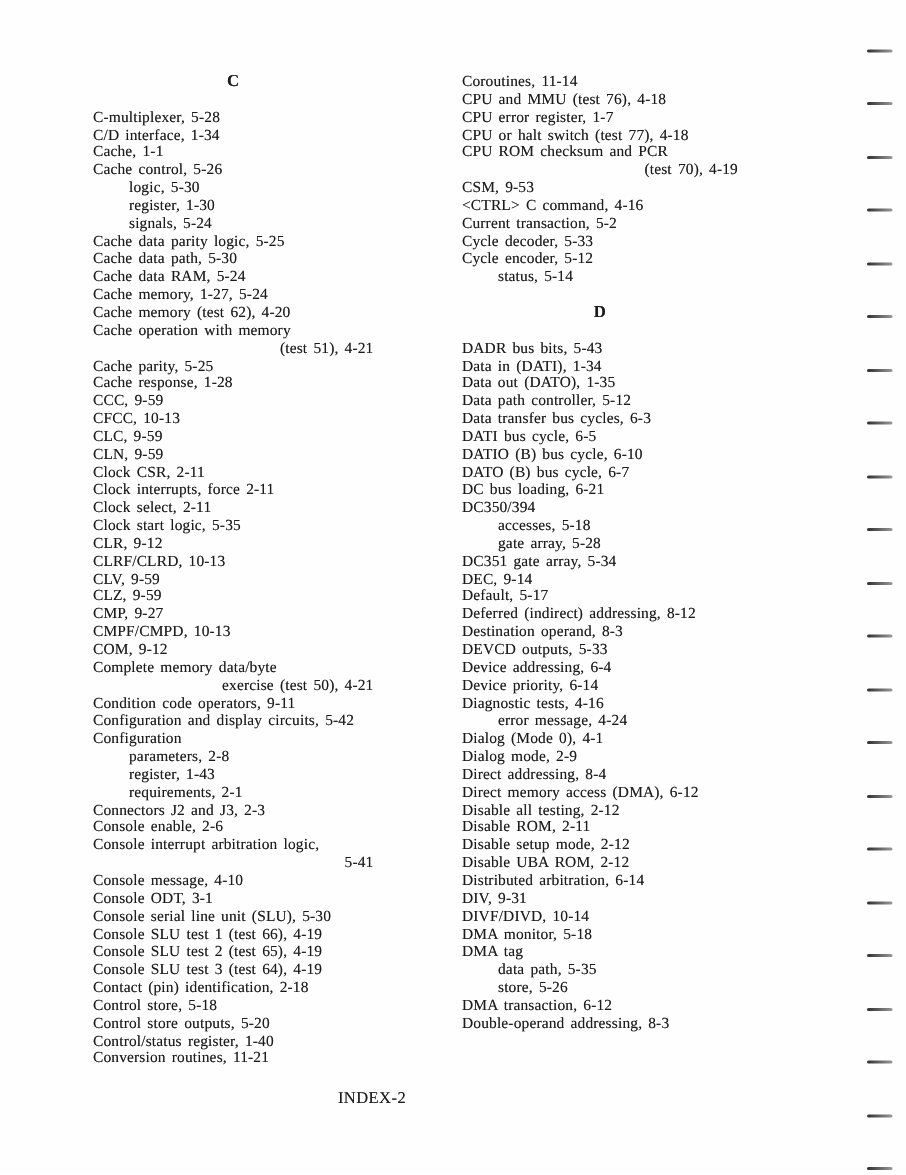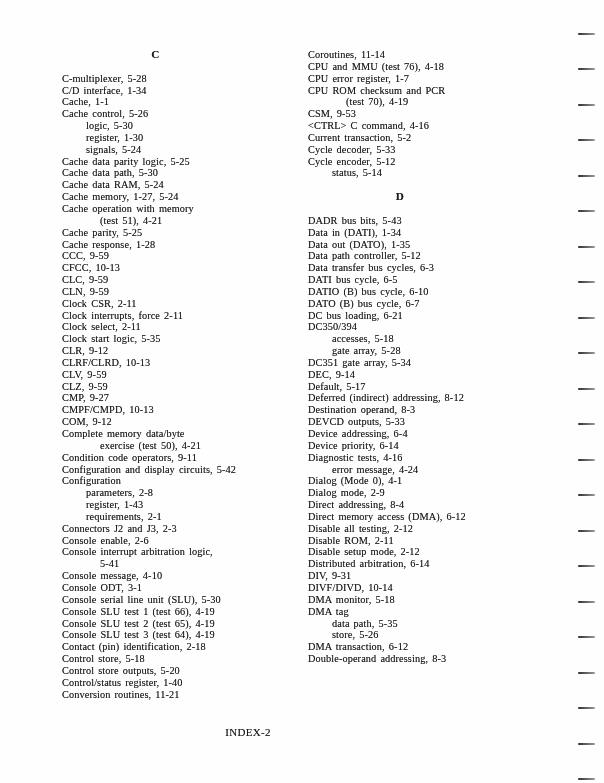--- a/index.html
+++ b/index.html
@@ -31,21 +31,21 @@
     letter-spacing: 0.1px;
     text-shadow: 0 0 0.4px rgba(20,20,20,0.55);
   }
   .line.header {
     text-align: center;
     font-weight: bold;
     font-size: 11.2px;
     letter-spacing: 0.4px;
   }
   .line.sub  { padding-left: 24px; }
-  .line.cont { padding-left: 38px; }
+  .line.cont { padding-left: 38px; text-align: right; }
   .line.blank { visibility: hidden; }
   #footer {
     position: absolute;
     top: 726px;
     left: 0;
     width: 496px;
     text-align: center;
     font-size: 11px;
     letter-spacing: 0.3px;
     text-shadow: 0 0 0.4px rgba(20,20,20,0.55);
@@ -70,20 +70,21 @@
       <div class="line entry">C/D interface, 1-34</div>
       <div class="line entry">Cache, 1-1</div>
       <div class="line entry">Cache control, 5-26</div>
       <div class="line sub">logic, 5-30</div>
       <div class="line sub">register, 1-30</div>
       <div class="line sub">signals, 5-24</div>
       <div class="line entry">Cache data parity logic, 5-25</div>
       <div class="line entry">Cache data path, 5-30</div>
       <div class="line entry">Cache data RAM, 5-24</div>
       <div class="line entry">Cache memory, 1-27, 5-24</div>
+      <div class="line entry">Cache memory (test 62), 4-20</div>
       <div class="line entry">Cache operation with memory</div>
       <div class="line cont">(test 51), 4-21</div>
       <div class="line entry">Cache parity, 5-25</div>
       <div class="line entry">Cache response, 1-28</div>
       <div class="line entry">CCC, 9-59</div>
       <div class="line entry">CFCC, 10-13</div>
       <div class="line entry">CLC, 9-59</div>
       <div class="line entry">CLN, 9-59</div>
       <div class="line entry">Clock CSR, 2-11</div>
       <div class="line entry">Clock interrupts, force 2-11</div>
@@ -117,20 +118,21 @@
       <div class="line entry">Contact (pin) identification, 2-18</div>
       <div class="line entry">Control store, 5-18</div>
       <div class="line entry">Control store outputs, 5-20</div>
       <div class="line entry">Control/status register, 1-40</div>
       <div class="line entry">Conversion routines, 11-21</div>
     </div>
   <div class="col col-right">
       <div class="line entry">Coroutines, 11-14</div>
       <div class="line entry">CPU and MMU (test 76), 4-18</div>
       <div class="line entry">CPU error register, 1-7</div>
+      <div class="line entry">CPU or halt switch (test 77), 4-18</div>
       <div class="line entry">CPU ROM checksum and PCR</div>
       <div class="line cont">(test 70), 4-19</div>
       <div class="line entry">CSM, 9-53</div>
       <div class="line entry">&lt;CTRL&gt; C command, 4-16</div>
       <div class="line entry">Current transaction, 5-2</div>
       <div class="line entry">Cycle decoder, 5-33</div>
       <div class="line entry">Cycle encoder, 5-12</div>
       <div class="line sub">status, 5-14</div>
       <div class="line blank">&nbsp;</div>
       <div class="line header">D</div>
@@ -157,20 +159,21 @@
       <div class="line entry">Device priority, 6-14</div>
       <div class="line entry">Diagnostic tests, 4-16</div>
       <div class="line sub">error message, 4-24</div>
       <div class="line entry">Dialog (Mode 0), 4-1</div>
       <div class="line entry">Dialog mode, 2-9</div>
       <div class="line entry">Direct addressing, 8-4</div>
       <div class="line entry">Direct memory access (DMA), 6-12</div>
       <div class="line entry">Disable all testing, 2-12</div>
       <div class="line entry">Disable ROM, 2-11</div>
       <div class="line entry">Disable setup mode, 2-12</div>
+      <div class="line entry">Disable UBA ROM, 2-12</div>
       <div class="line entry">Distributed arbitration, 6-14</div>
       <div class="line entry">DIV, 9-31</div>
       <div class="line entry">DIVF/DIVD, 10-14</div>
       <div class="line entry">DMA monitor, 5-18</div>
       <div class="line entry">DMA tag</div>
       <div class="line sub">data path, 5-35</div>
       <div class="line sub">store, 5-26</div>
       <div class="line entry">DMA transaction, 6-12</div>
       <div class="line entry">Double-operand addressing, 8-3</div>
     </div>

